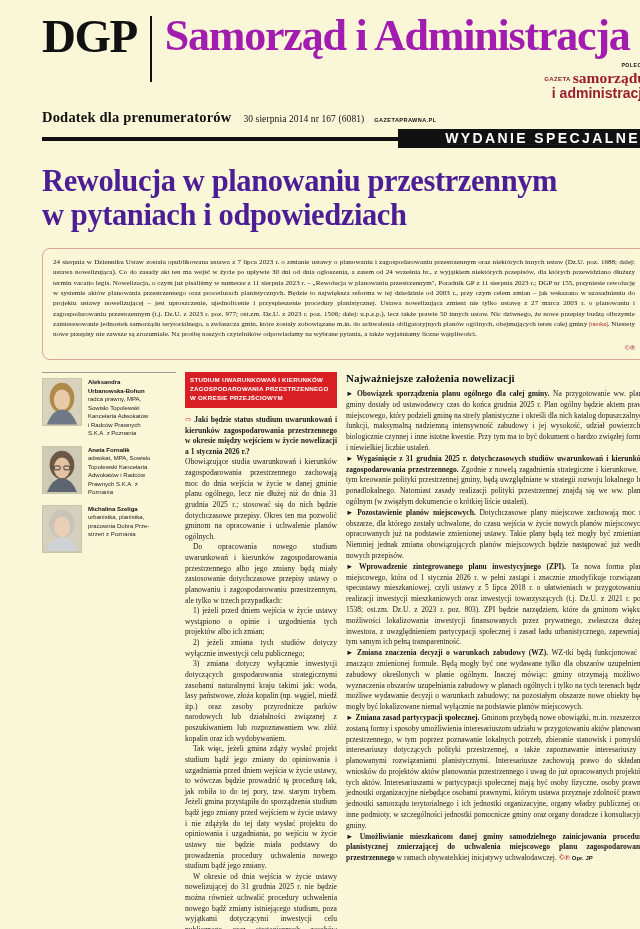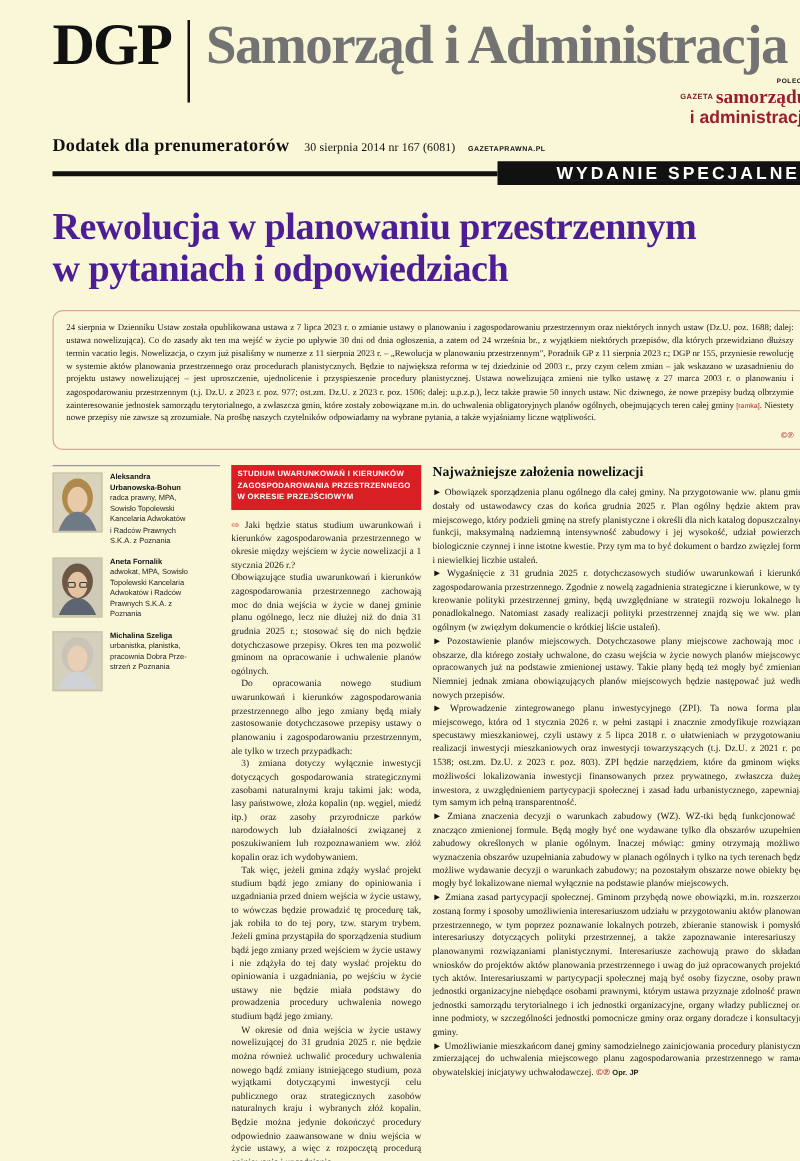--- a/index.html
+++ b/index.html
@@ -18,21 +18,21 @@
   .masthead { padding-top: 14px; display:flex; align-items:flex-start; }
   .logo-dgp {
     font-family: "Liberation Serif","DejaVu Serif",serif;
     font-weight: bold; font-size: 47px; line-height: 0.95;
     letter-spacing: -1.5px; color:#111;
   }
   .logo-div { width:2px; background:#111; margin:2px 13px 0 13px; height:66px; }
   .logo-title {
     font-family: "Liberation Serif","DejaVu Serif",serif;
     font-weight: bold; font-size: 44px; line-height: 0.98;
-    letter-spacing: -1.2px; color:#737373; white-space:nowrap;
+    letter-spacing: -1.2px; color:#a21caf; white-space:nowrap;
   }
 
   .subline { display:flex; align-items:flex-end; margin-top:4px; position:relative; height:40px;}
   .sub-left { font-weight:bold; font-size:14.5px; letter-spacing:0.2px; color:#111;text-align:right; }
   .sub-date { font-size:9.5px; margin-left:12px; margin-bottom:2px; color:#111; letter-spacing:.1px;}
   .sub-site { font-size:5.6px; font-weight:bold; letter-spacing:.4px; margin-left:10px; margin-bottom:3px;
               font-family:"Liberation Sans","DejaVu Sans",sans-serif; color:#111;}
 
   .promo-badge { position:absolute; right:0; top:-24px; text-align:right; }
   .promo-poleca { font-family:"Liberation Sans","DejaVu Sans",sans-serif; font-size:5.2px;
@@ -76,31 +76,31 @@
   .ph-bg { position:absolute; inset:0; }
   .author-info { font-family:"Liberation Sans","DejaVu Sans",sans-serif; font-size:6px;
                  line-height:1.42; color:#222; }
   .author-name { font-weight:bold; color:#111; }
 
   
   .redbox { background:#d81f24; color:#fff; padding:4px 5px 5px 5px;
             font-family:"Liberation Sans","DejaVu Sans",sans-serif;
             font-weight:bold; font-size:6.2px; line-height:1.45; letter-spacing:.25px; }
   .qa { margin-top:7px; font-size:7.6px; line-height:1.40; text-align:justify; }
-  .qa .q { font-weight:normal; }
+  .qa .q { font-weight:bold; }
   .arrow { color:#d81f24; font-weight:bold; }
   .qa p { margin:0; text-indent:8px; }
   .qa p.noind { text-indent:0; }
 
   
   .right-title { font-weight:bold; font-size:11px; margin-bottom:5px; color:#111; }
   .bullets { font-size:7.5px; line-height:1.44; text-align:justify; }
   .bullets p { margin:0 0 0 0; }
   .bul { color:#111; font-weight:bold; }
-  .lead-in { font-weight:normal; }
+  .lead-in { font-weight:bold; }
   .sign-cc { color:#b0272e; font-weight:bold; }
   .sign-opr { font-family:"Liberation Sans","DejaVu Sans",sans-serif; font-weight:bold; font-size:6px;}
 </style>
 </head>
 <body>
 
 <div class="page">
 
   <div class="masthead">
     <div class="logo-dgp">DGP</div>
@@ -203,20 +203,22 @@
 
     <div class="col-mid">
       <div class="redbox">STUDIUM UWARUNKOWAŃ I KIERUNKÓW ZAGOSPODAROWANIA PRZESTRZENNEGO W OKRESIE PRZEJŚCIOWYM</div>
       <div class="qa">
         <p class="noind">
           <span class="arrow">⇨</span>
           <span class="q">Jaki będzie status studium uwarunkowań i kierunków zagospodarowania przestrzennego w okresie między wejściem w życie nowelizacji a 1 stycznia 2026 r.?</span>
         </p>
         <p class="noind">Obowiązujące studia uwarunkowań i kierunków zagospodarowania przestrzennego zachowają moc do dnia wejścia w życie w danej gminie planu ogólnego, lecz nie dłużej niż do dnia 31 grudnia 2025 r.; stosować się do nich będzie dotychczasowe przepisy. Okres ten ma pozwolić gminom na opracowanie i uchwalenie planów ogólnych.</p>
         <p>Do opracowania nowego studium uwarunkowań i kierunków zagospodarowania przestrzennego albo jego zmiany będą miały zastosowanie dotychczasowe przepisy ustawy o planowaniu i zagospodarowaniu przestrzennym, ale tylko w trzech przypadkach:</p>
+        <p>1) jeżeli przed dniem wejścia w życie ustawy wystąpiono o opinie i uzgodnienia tych projektów albo ich zmian;</p>
+        <p>2) jeżeli zmiana tych studiów dotyczy wyłącznie inwestycji celu publicznego;</p>
         <p>3) zmiana dotyczy wyłącznie inwestycji dotyczących gospodarowania strategicznymi zasobami naturalnymi kraju takimi jak: woda, lasy państwowe, złoża kopalin (np. węgiel, miedź itp.) oraz zasoby przyrodnicze parków narodowych lub działalności związanej z poszukiwaniem lub rozpoznawaniem ww. złóż kopalin oraz ich wydobywaniem.</p>
         <p>Tak więc, jeżeli gmina zdąży wysłać projekt studium bądź jego zmiany do opiniowania i uzgadniania przed dniem wejścia w życie ustawy, to wówczas będzie prowadzić tę procedurę tak, jak robiła to do tej pory, tzw. starym trybem. Jeżeli gmina przystąpiła do sporządzenia studium bądź jego zmiany przed wejściem w życie ustawy i nie zdążyła do tej daty wysłać projektu do opiniowania i uzgadniania, po wejściu w życie ustawy nie będzie miała podstawy do prowadzenia procedury uchwalenia nowego studium bądź jego zmiany.</p>
         <p>W okresie od dnia wejścia w życie ustawy nowelizującej do 31 grudnia 2025 r. nie będzie można również uchwalić procedury uchwalenia nowego bądź zmiany istniejącego studium, poza wyjątkami dotyczącymi inwestycji celu publicznego oraz strategicznych zasobów naturalnych kraju i wybranych złóż kopalin. Będzie można jedynie dokończyć procedury odpowiednio zaawansowane w dniu wejścia w życie ustawy, a więc z rozpoczętą procedurą opiniowania i uzgadniania.</p>
       </div>
     </div>
 
     <div class="col-right">
       <div class="right-title">Najważniejsze założenia nowelizacji</div>
       <div class="bullets">
         <p><span class="bul">►</span>

